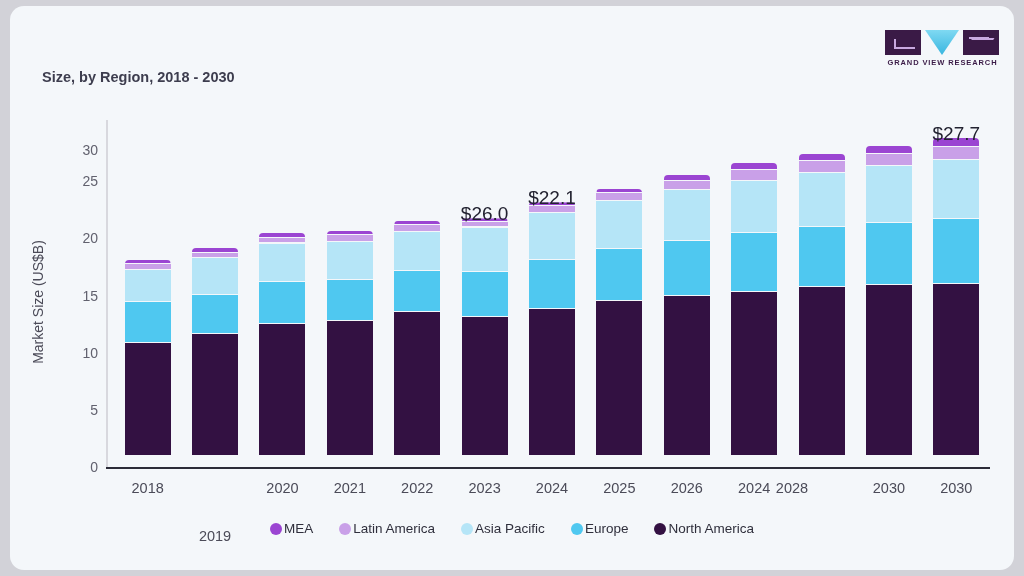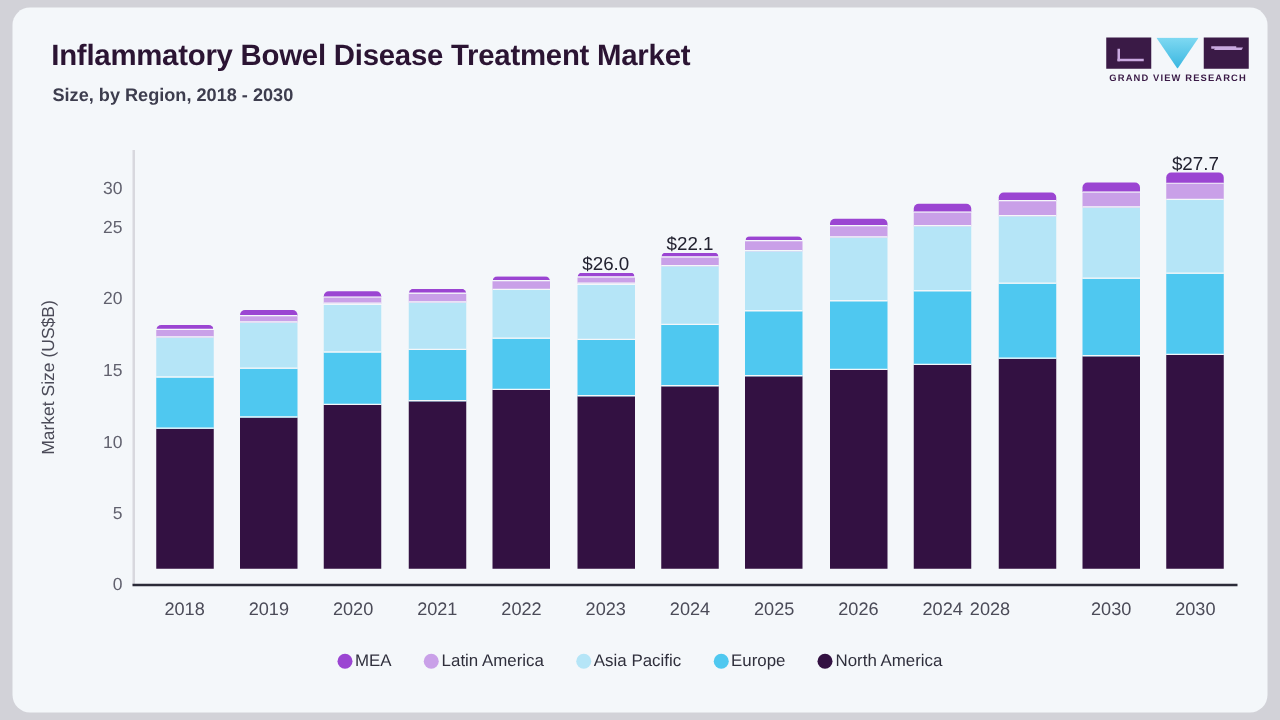--- a/index.html
+++ b/index.html
@@ -90,39 +90,38 @@
   .seg { position: absolute; width: 100%; }
   .seg.top { border-radius: 4px 4px 0 0; }
   .seg.sep { border-bottom: 1.5px solid #f4f7fa; }
 
   .xtick {
     position: absolute; top: 474px;
     text-align: center; font-size: 14.5px; color: #4b4b58;
   }
   .value-label {
     position: absolute; text-align: center;
-    font-size: 15px; color: #222230; white-space: nowrap;
+    font-size: 19px; color: #222230; white-space: nowrap;
   }
 
   
   #legend {
     position: absolute; left: 0; top: 515px; width: 100%;
     display: flex; justify-content: center; align-items: center; gap: 26px;
   }
   .legend-item { display: flex; align-items: center; gap: 2px; }
   .legend-dot { width: 12px; height: 12px; border-radius: 50%; }
   .legend-label { font-size: 13.5px; color: #2f2f3c; }
 </style>
 </head>
 <body>
 
 <div id="card">
 
   <div id="header">
-    <div id="title">Inflammatory Bowel Disease Treatment Market</div>
     <div id="subtitle">Size, by Region, 2018 - 2030</div>
   </div>
 
   <div id="logo">
     <div class="logo-mark logo-g"></div>
     <div class="logo-mark logo-v"></div>
     <div class="logo-mark logo-r"></div>
     <div id="logo-text">GRAND VIEW RESEARCH</div>
   </div>
 
@@ -227,21 +226,21 @@
         <div class="bar-group" style="left: 923.308px; width: 46px; bottom: 115px; height: 316.703px;">
           <div class="seg" style="background: rgb(51, 17, 66); bottom: 0px; height: 171.5px;"></div>
           <div class="seg sep" style="background: rgb(79, 200, 240); bottom: 171.5px; height: 64.0267px;"></div>
           <div class="seg sep" style="background: rgb(181, 229, 247); bottom: 235.527px; height: 59.4533px;"></div>
           <div class="seg sep" style="background: rgb(201, 160, 232); bottom: 294.98px; height: 12.5767px;"></div>
           <div class="seg top sep" style="background: rgb(155, 69, 210); bottom: 307.557px; height: 9.14667px;"></div>
         </div>
       </div>
     <div id="xticks">
         <div class="xtick" style="left: 97.6923px; width: 80px;">2018</div>
-        <div class="xtick" style="left: 165.077px; width: 80px;">2019</div>
+        <div class="xtick" style="left: 165.077px; width: 80px; margin-top: 48px;">2019</div>
         <div class="xtick" style="left: 232.462px; width: 80px;">2020</div>
         <div class="xtick" style="left: 299.846px; width: 80px;">2021</div>
         <div class="xtick" style="left: 367.231px; width: 80px;">2022</div>
         <div class="xtick" style="left: 434.615px; width: 80px;">2023</div>
         <div class="xtick" style="left: 502px; width: 80px;">2024</div>
         <div class="xtick" style="left: 569.385px; width: 80px;">2025</div>
         <div class="xtick" style="left: 636.769px; width: 80px;">2026</div>
         <div class="xtick" style="left: 704.154px; width: 80px;">2024</div>
         <div class="xtick" style="left: 742px; width: 80px;">2028</div>
         <div class="xtick" style="left: 838.923px; width: 80px;">2030</div>

